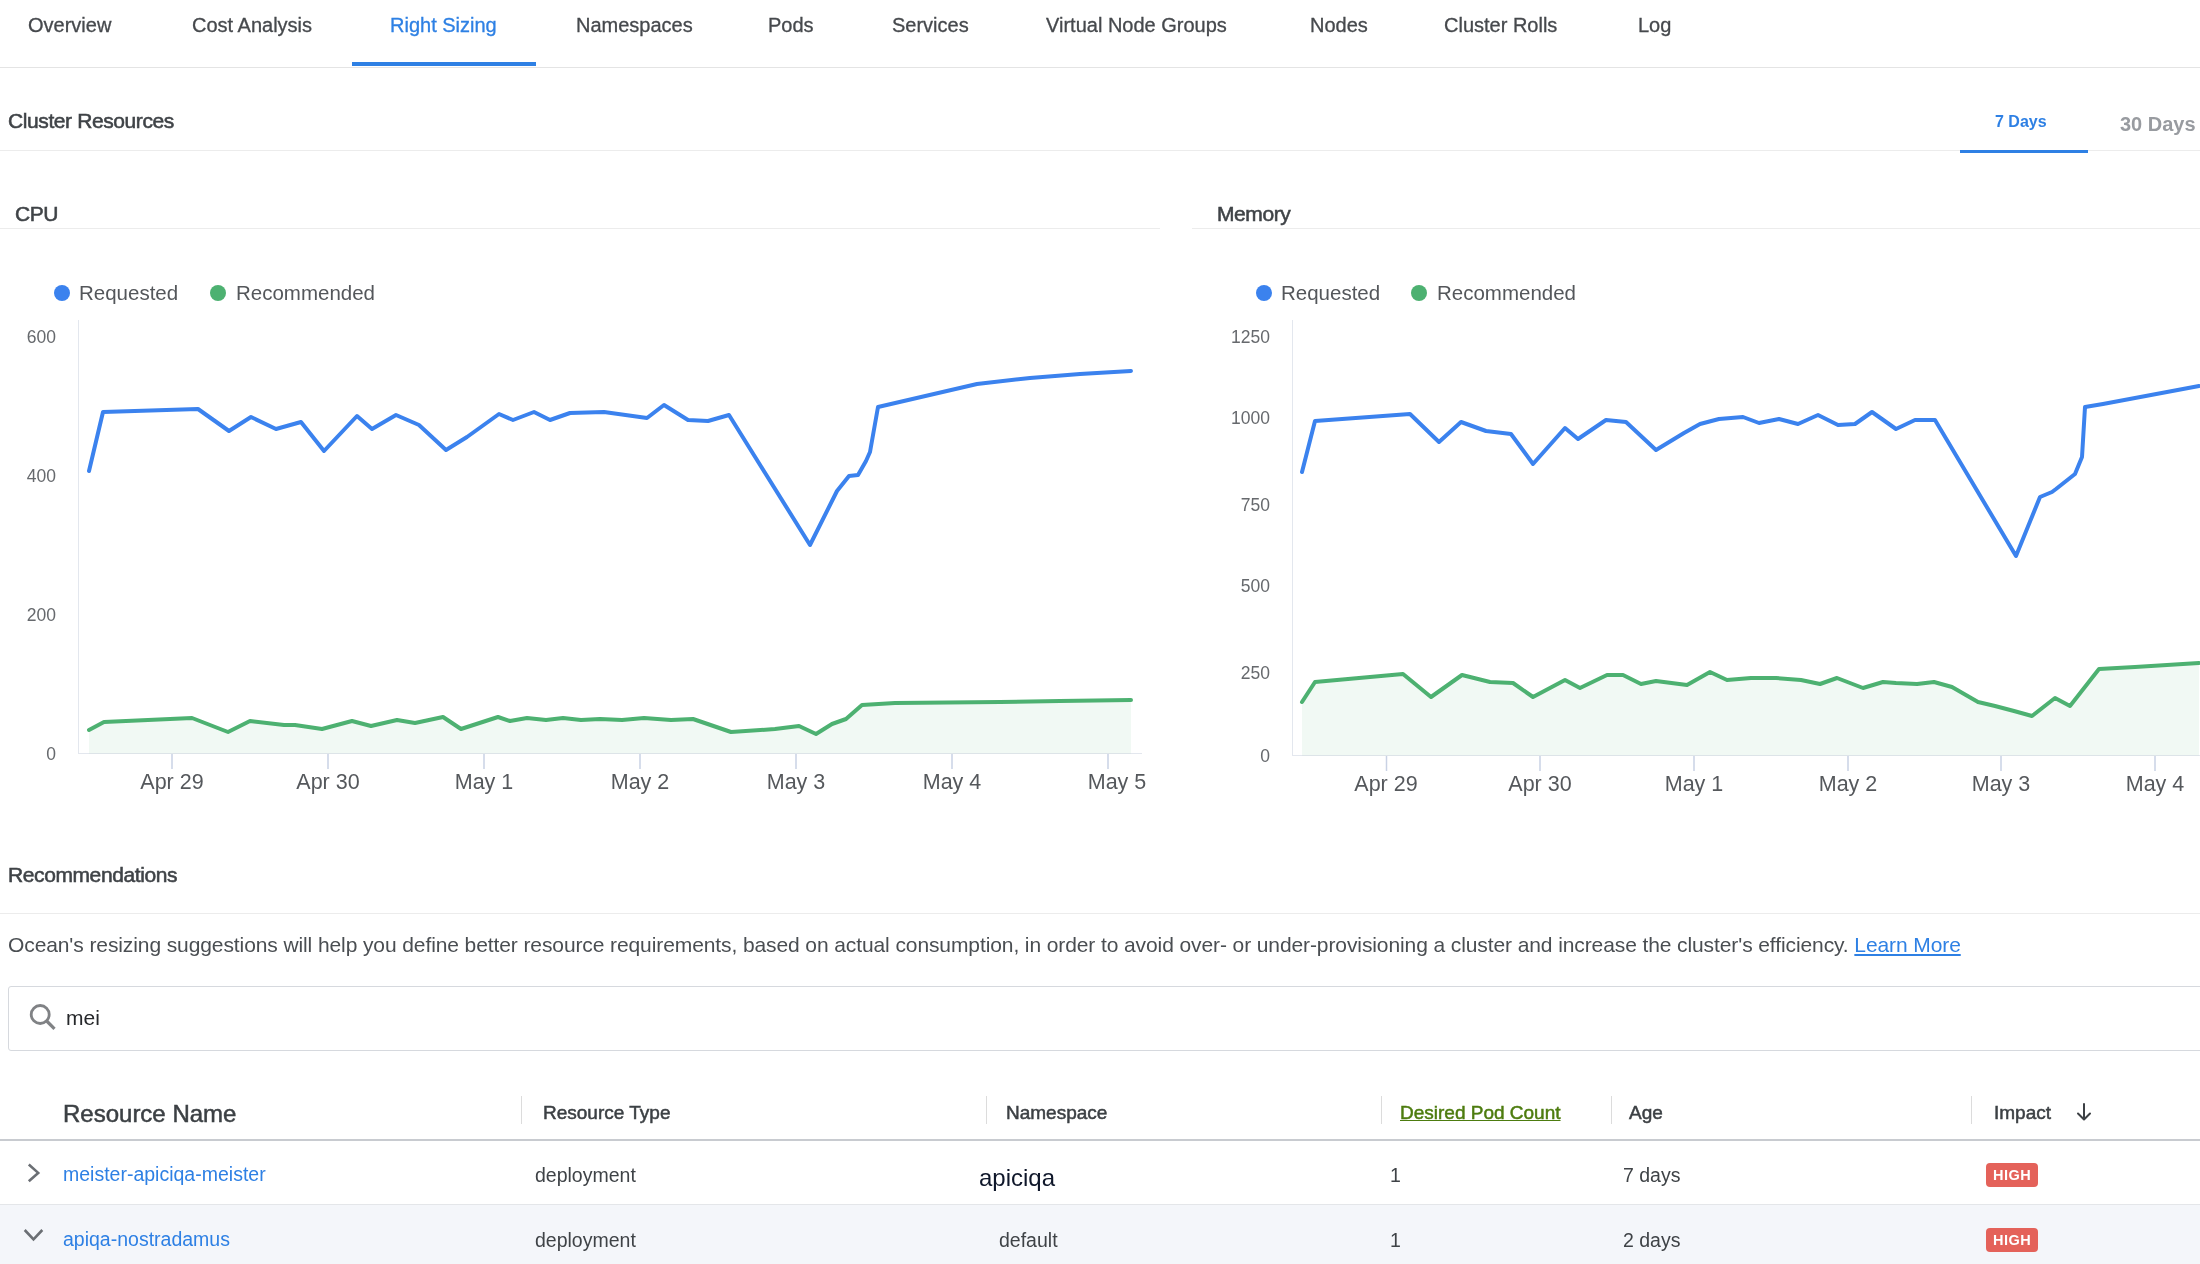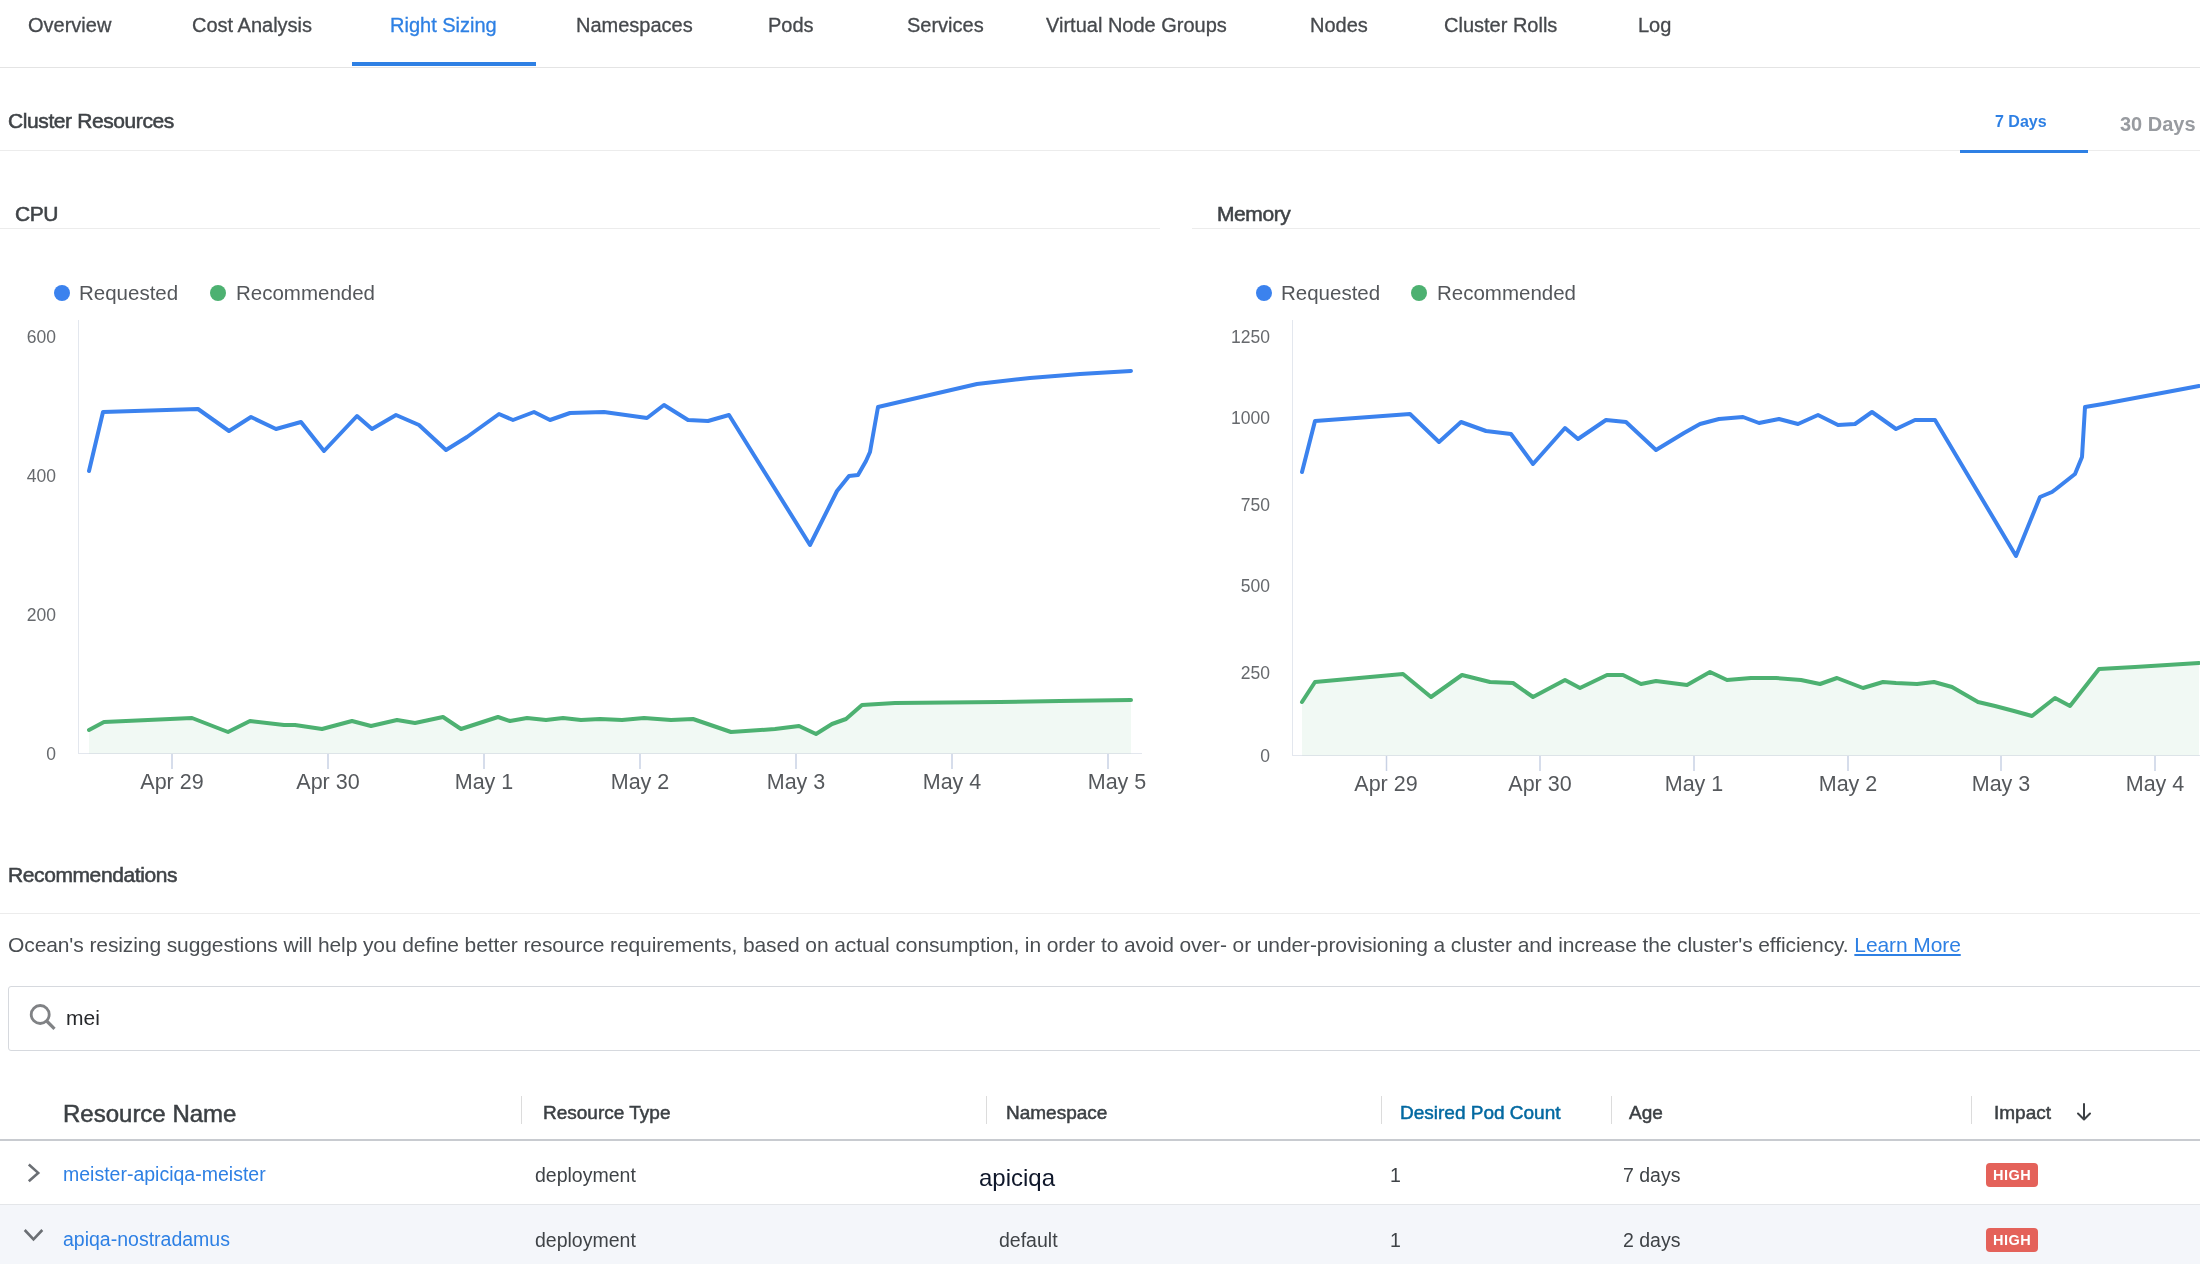--- a/index.html
+++ b/index.html
@@ -10,21 +10,21 @@
   .tab.active { color:#2e80e4; }
 </style>
 </head>
 <body>
 
 <div class="tab" style="left:28px;">Overview</div>
 <div class="tab" style="left:192px;">Cost Analysis</div>
 <div class="tab active" style="left:390px;">Right Sizing</div>
 <div class="tab" style="left:576px;">Namespaces</div>
 <div class="tab" style="left:768px;">Pods</div>
-<div class="tab" style="left:892px;margin-left:15px;">Services</div>
+<div class="tab" style="left:892px;">Services</div>
 <div class="tab" style="left:1046px;">Virtual Node Groups</div>
 <div class="tab" style="left:1310px;">Nodes</div>
 <div class="tab" style="left:1444px;">Cluster Rolls</div>
 <div class="tab" style="left:1638px;">Log</div>
 <div class="abs" style="left:0;top:67px;width:2200px;height:1px;background:#e4e4e4;"></div>
 <div class="abs" style="left:352px;top:62px;width:184px;height:4px;background:#2e80e4;"></div>
 
 <div class="abs" style="left:8px;top:109px;font-size:21px;font-weight:400;-webkit-text-stroke:0.55px;letter-spacing:-0.4px;color:#3f4347;">Cluster Resources</div>
 <div class="abs" style="left:1995px;top:113px;font-size:16px;font-weight:700;color:#2e80e4;">7 Days</div>
 <div class="abs" style="left:2120px;top:113px;font-size:20px;font-weight:700;color:#989ba0;">30 Days</div>
@@ -120,21 +120,21 @@
 <div class="abs" style="left:8px;top:986px;width:2200px;height:65px;border:1px solid #d6d9de;border-radius:3px;"></div>
 <svg class="abs" style="left:28px;top:1002px;" width="30" height="32" viewBox="0 0 30 32">
   <circle cx="12.2" cy="12.5" r="9" fill="none" stroke="#808285" stroke-width="2.8"></circle>
   <line x1="18.7" y1="19" x2="26.5" y2="26.8" stroke="#808285" stroke-width="3.2" stroke-linecap="butt"></line>
 </svg>
 <div class="abs" style="left:66px;top:1006px;font-size:21px;color:#26282b;">mei</div>
 
 <div class="abs" style="left:63px;top:1100px;font-size:24px;font-weight:400;-webkit-text-stroke:0.5px;color:#3c4044;">Resource Name</div>
 <div class="abs" style="left:543px;top:1102px;font-size:19px;font-weight:400;-webkit-text-stroke:0.5px;color:#3c4044;">Resource Type</div>
 <div class="abs" style="left:1006px;top:1102px;font-size:19px;font-weight:400;-webkit-text-stroke:0.5px;color:#3c4044;">Namespace</div>
-<div class="abs" style="left:1400px;top:1102px;font-size:19px;font-weight:400;-webkit-text-stroke:0.5px;color:#0369a1;">Desired Pod Count</div>
+<div class="abs" style="left:1400px;top:1102px;font-size:19px;font-weight:400;-webkit-text-stroke:0.5px;color:#4d7c0f;text-decoration:underline;">Desired Pod Count</div>
 <div class="abs" style="left:1629px;top:1102px;font-size:19px;font-weight:400;-webkit-text-stroke:0.5px;color:#3c4044;">Age</div>
 <div class="abs" style="left:1994px;top:1102px;font-size:19px;font-weight:400;-webkit-text-stroke:0.5px;color:#3c4044;">Impact</div>
 <svg class="abs" style="left:2072px;top:1100px;" width="24" height="24" viewBox="0 0 24 24">
   <path d="M12 4 L12 19 M6 13.5 L12 19.5 L18 13.5" fill="none" stroke="#3c4044" stroke-width="2" stroke-linecap="round" stroke-linejoin="round"></path>
 </svg>
 <div class="abs" style="left:521px;top:1096px;width:1px;height:28px;background:#dcdcdc;"></div>
 <div class="abs" style="left:986px;top:1096px;width:1px;height:28px;background:#dcdcdc;"></div>
 <div class="abs" style="left:1381px;top:1096px;width:1px;height:28px;background:#dcdcdc;"></div>
 <div class="abs" style="left:1611px;top:1096px;width:1px;height:28px;background:#dcdcdc;"></div>
 <div class="abs" style="left:1971px;top:1096px;width:1px;height:28px;background:#dcdcdc;"></div>

